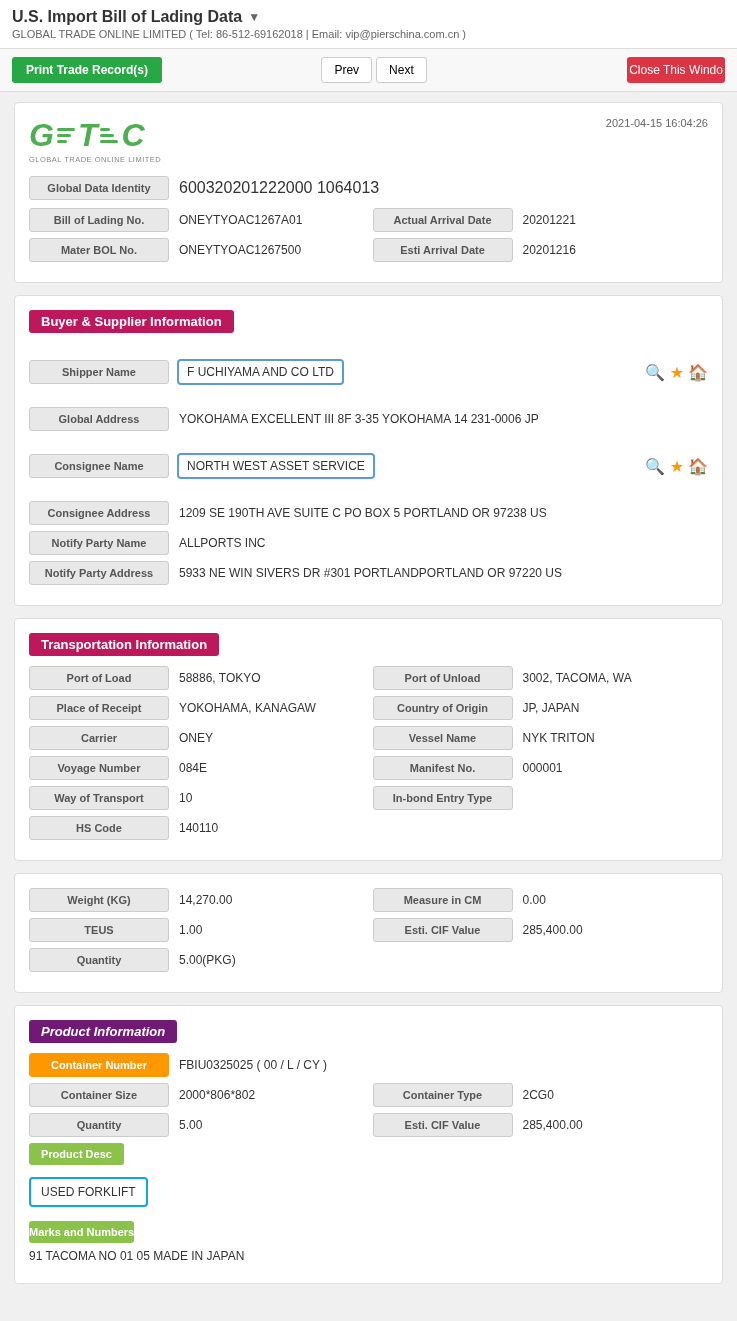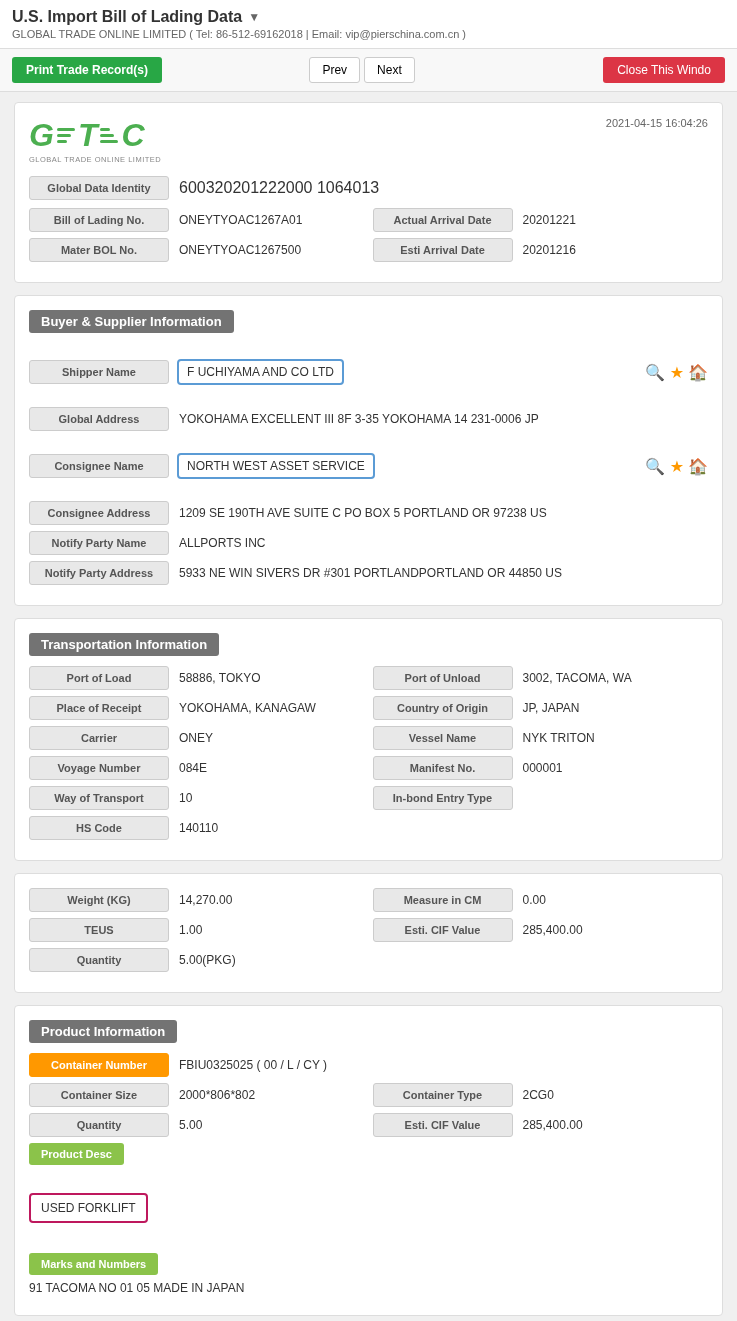--- a/index.html
+++ b/index.html
@@ -6,21 +6,21 @@
     body { font-family: Arial, sans-serif; font-size: 12px; background: #f0f0f0; color: #333; width: 737px; }
 
     .top-bar { background: #fff; padding: 8px 12px; border-bottom: 1px solid #ddd; }
     .page-title { font-size: 16px; font-weight: bold; color: #333; display: flex; align-items: center; gap: 6px; }
     .page-title .dropdown-arrow { font-size: 12px; color: #666; }
     .subtitle { font-size: 11px; color: #666; margin-top: 2px; }
 
     .toolbar { background: #f8f8f8; padding: 8px 12px; display: flex; align-items: center; justify-content: space-between; border-bottom: 1px solid #ddd; }
     .btn-print { background: #28a745; color: #fff; border: none; padding: 6px 14px; border-radius: 3px; cursor: pointer; font-size: 12px; font-weight: bold; }
     .btn-nav { background: #fff; border: 1px solid #ccc; padding: 5px 12px; border-radius: 3px; cursor: pointer; font-size: 12px; }
-    .btn-close { background: #dc3545; color: #fff; border: none; padding: 6px 14px; border-radius: 3px; cursor: pointer; font-size: 12px; margin-left: 41px; }
+    .btn-close { background: #dc3545; color: #fff; border: none; padding: 6px 2px; border-radius: 3px; cursor: pointer; font-size: 12px; margin-left: 41px; }
     .nav-group { display: flex; gap: 4px; }
 
     .content { padding: 10px 14px; }
 
     
     .card { background: #fff; border: 1px solid #ddd; border-radius: 4px; margin-bottom: 12px; padding: 14px; }
 
     
     .header-card { display: flex; justify-content: space-between; align-items: flex-start; }
     .logo-area { display: flex; flex-direction: column; align-items: flex-start; }
@@ -29,22 +29,22 @@
     .info-row { display: flex; align-items: center; margin-bottom: 6px; }
     .info-label { background: #e8e8e8; color: #555; font-weight: bold; text-align: center; padding: 5px 8px; min-width: 140px; border: 1px solid #ccc; border-radius: 3px; font-size: 11px; }
     .info-value { padding: 5px 10px; font-size: 12px; color: #333; }
 
     
     .two-col { display: flex; gap: 8px; width: 100%; margin-bottom: 6px; }
     .col-half { flex: 1; display: flex; align-items: center; }
 
     
     .section-header { background: #8BC34A; color: #fff; font-weight: bold; font-size: 13px; padding: 4px 12px; border-radius: 3px; display: inline-block; margin-bottom: 10px; }
-    .section-header.green { background: #737373; }
-    .section-header.product { background: #737373; }
+    .section-header.green { background: #be185d; }
+    .section-header.product { background: #701a75; font-style: italic; }
 
     
     .global-id-row { display: flex; align-items: center; margin-bottom: 6px; }
     .global-id-label { background: #e8e8e8; color: #555; font-weight: bold; text-align: center; padding: 5px 8px; min-width: 140px; border: 1px solid #ccc; border-radius: 3px; font-size: 11px; }
     .global-id-value { padding: 5px 10px; font-size: 16px; color: #333; flex: 1; }
 
     
     .name-row { display: flex; align-items: center; margin-bottom: 6px; }
     .name-label { background: #e8e8e8; color: #555; font-weight: bold; text-align: center; padding: 5px 8px; min-width: 140px; border: 1px solid #ccc; border-radius: 3px; font-size: 11px; flex-shrink: 0; }
     .name-value-box { border: 2px solid #5b9bd5; border-radius: 4px; padding: 4px 8px; margin: 16px 8px; font-size: 12px; color: #333; min-width: 150px; }
@@ -52,22 +52,22 @@
     .icon-search { color: #f90; font-size: 16px; cursor: pointer; }
     .icon-star { color: #f90; font-size: 16px; cursor: pointer; }
     .icon-home { color: #f90; font-size: 16px; cursor: pointer; }
 
     
     .container-number-row { display: flex; align-items: center; margin-bottom: 6px; }
     .container-number-label { background: #ff9800; color: #fff; font-weight: bold; text-align: center; padding: 5px 8px; min-width: 140px; border: 1px solid #f90; border-radius: 3px; font-size: 11px; flex-shrink: 0; }
     .container-number-value { padding: 5px 10px; font-size: 12px; color: #333; }
 
     .product-desc-label { background: #8BC34A; color: #fff; font-weight: bold; padding: 5px 12px; border-radius: 3px; display: inline-block; font-size: 11px; margin-bottom: 4px; cursor: pointer; }
-    .product-desc-value { border: 2px solid #be185d; border-radius: 4px; padding: 6px 10px; margin: 20px 0; font-size: 12px; color: #333; display: inline-block; }
-    .marks-label { background: #8BC34A; color: #fff; font-weight: bold; padding: 5px 12px; border-radius: 3px; display: inline-block; font-size: 11px; margin-top: 4px; }
+    .product-desc-value { border: 2px solid #0ea5e9; border-radius: 4px; padding: 6px 10px; margin: 4px 0; font-size: 12px; color: #333; display: inline-block; }
+    .marks-label { background: #8BC34A; color: #fff; font-weight: bold; padding: 5px 0; border-radius: 3px; display: inline-block; font-size: 11px; margin-top: 4px; }
     .marks-value { padding: 6px 0; font-size: 12px; color: #333; }
   </style>
 </head>
 <body>
 
 <div class="top-bar">
   <div class="page-title">
     <span>U.S. Import Bill of Lading Data</span>
     <span class="dropdown-arrow">▼</span>
   </div>
@@ -171,21 +171,21 @@
       <div class="info-value">1209 SE 190TH AVE SUITE C PO BOX 5 PORTLAND OR 97238 US</div>
     </div>
 
     <div class="info-row">
       <div class="info-label">Notify Party Name</div>
       <div class="info-value">ALLPORTS INC</div>
     </div>
 
     <div class="info-row">
       <div class="info-label">Notify Party Address</div>
-      <div class="info-value">5933 NE WIN SIVERS DR #301 PORTLANDPORTLAND OR 44850 US</div>
+      <div class="info-value">5933 NE WIN SIVERS DR #301 PORTLANDPORTLAND OR 97220 US</div>
     </div>
   </div>
 
   <div class="card">
     <div>
       <span class="section-header green">Transportation Information</span>
     </div>
 
     <div class="two-col">
       <div class="col-half">

